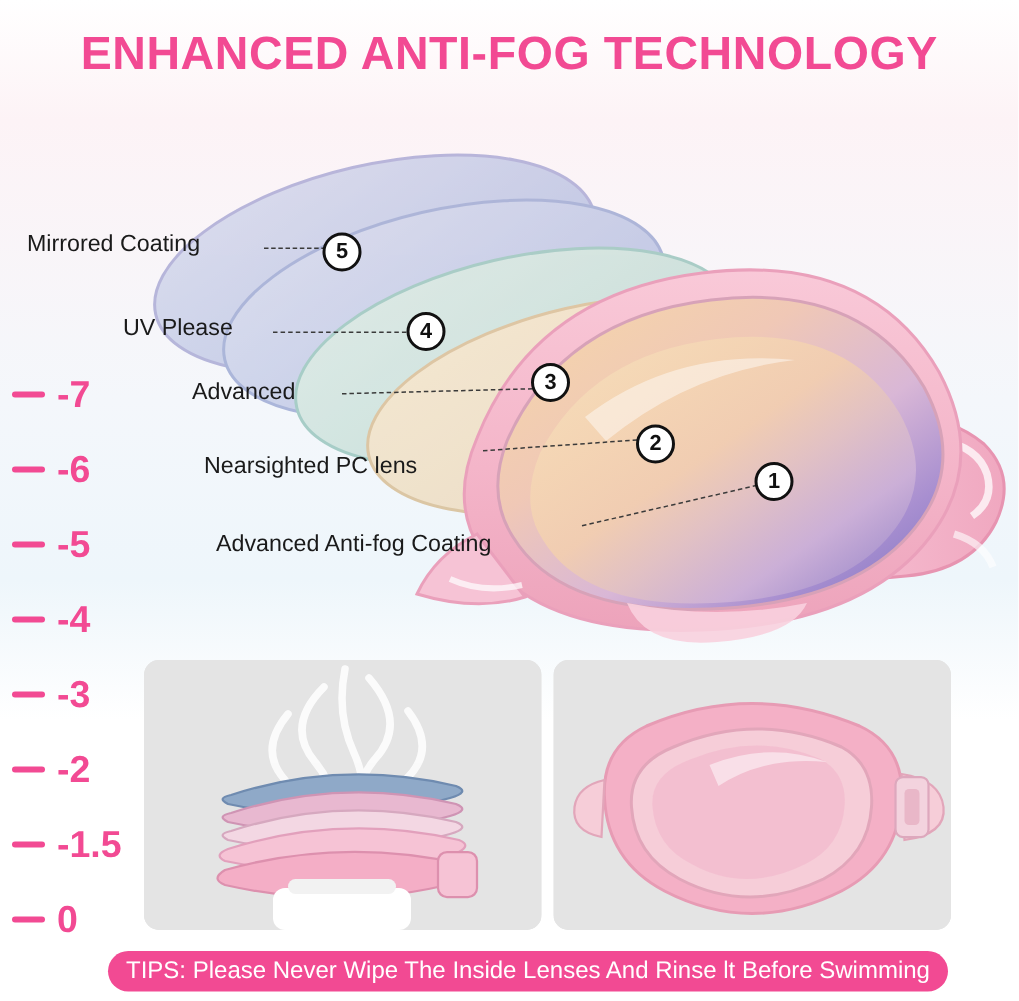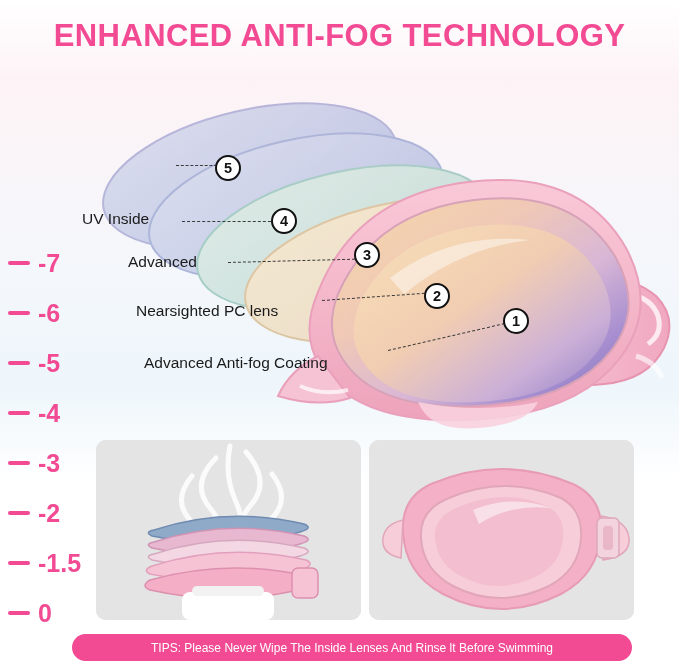--- a/index.html
+++ b/index.html
@@ -119,21 +119,21 @@
   
   .tips {
     position: absolute;
     left: 72px;
     top: 634px;
     width: 560px;
     height: 27px;
     background: #f24a93;
     border-radius: 13.5px;
     color: #ffffff;
-    font-size: 12px;
+    font-size: 16px;
     display: flex;
     align-items: center;
     justify-content: center;
     white-space: nowrap;
     text-align: center;
   }
   svg { display: block; }
 </style>
 </head>
 <body>
@@ -207,21 +207,22 @@
   </div>
 
   <div>
     <div class="leader" style="left:176px; top:165px; width:46px;"></div>
     <div class="leader" style="left:182px; top:221px; width:94px;"></div>
     <div class="leader" style="left:228px; top:262px; width:132px; transform:rotate(-1.5deg);"></div>
     <div class="leader" style="left:322px; top:300px; width:108px; transform:rotate(-4deg);"></div>
     <div class="leader" style="left:388px; top:350px; width:130px; transform:rotate(-13deg);"></div>
   </div>
 
-  <div class="callout" style="left:82px; top:210px;">UV Inside</div>
+  <div class="callout" style="left:18px; top:154px;">Mirrored Coating</div>
+  <div class="callout" style="left:82px; top:210px;">UV Please</div>
   <div class="callout" style="left:128px; top:253px;">Advanced</div>
   <div class="callout" style="left:144px; top:354px;">Advanced Anti-fog Coating</div>
   <div class="callout" style="left:136px; top:302px;">Nearsighted PC lens</div>
 
   <div class="badge" style="left:215px; top:155px;">5</div>
   <div class="badge" style="left:271px; top:208px;">4</div>
   <div class="badge" style="left:354px; top:242px;">3</div>
   <div class="badge" style="left:424px; top:283px;">2</div>
   <div class="badge" style="left:503px; top:308px;">1</div>
 

